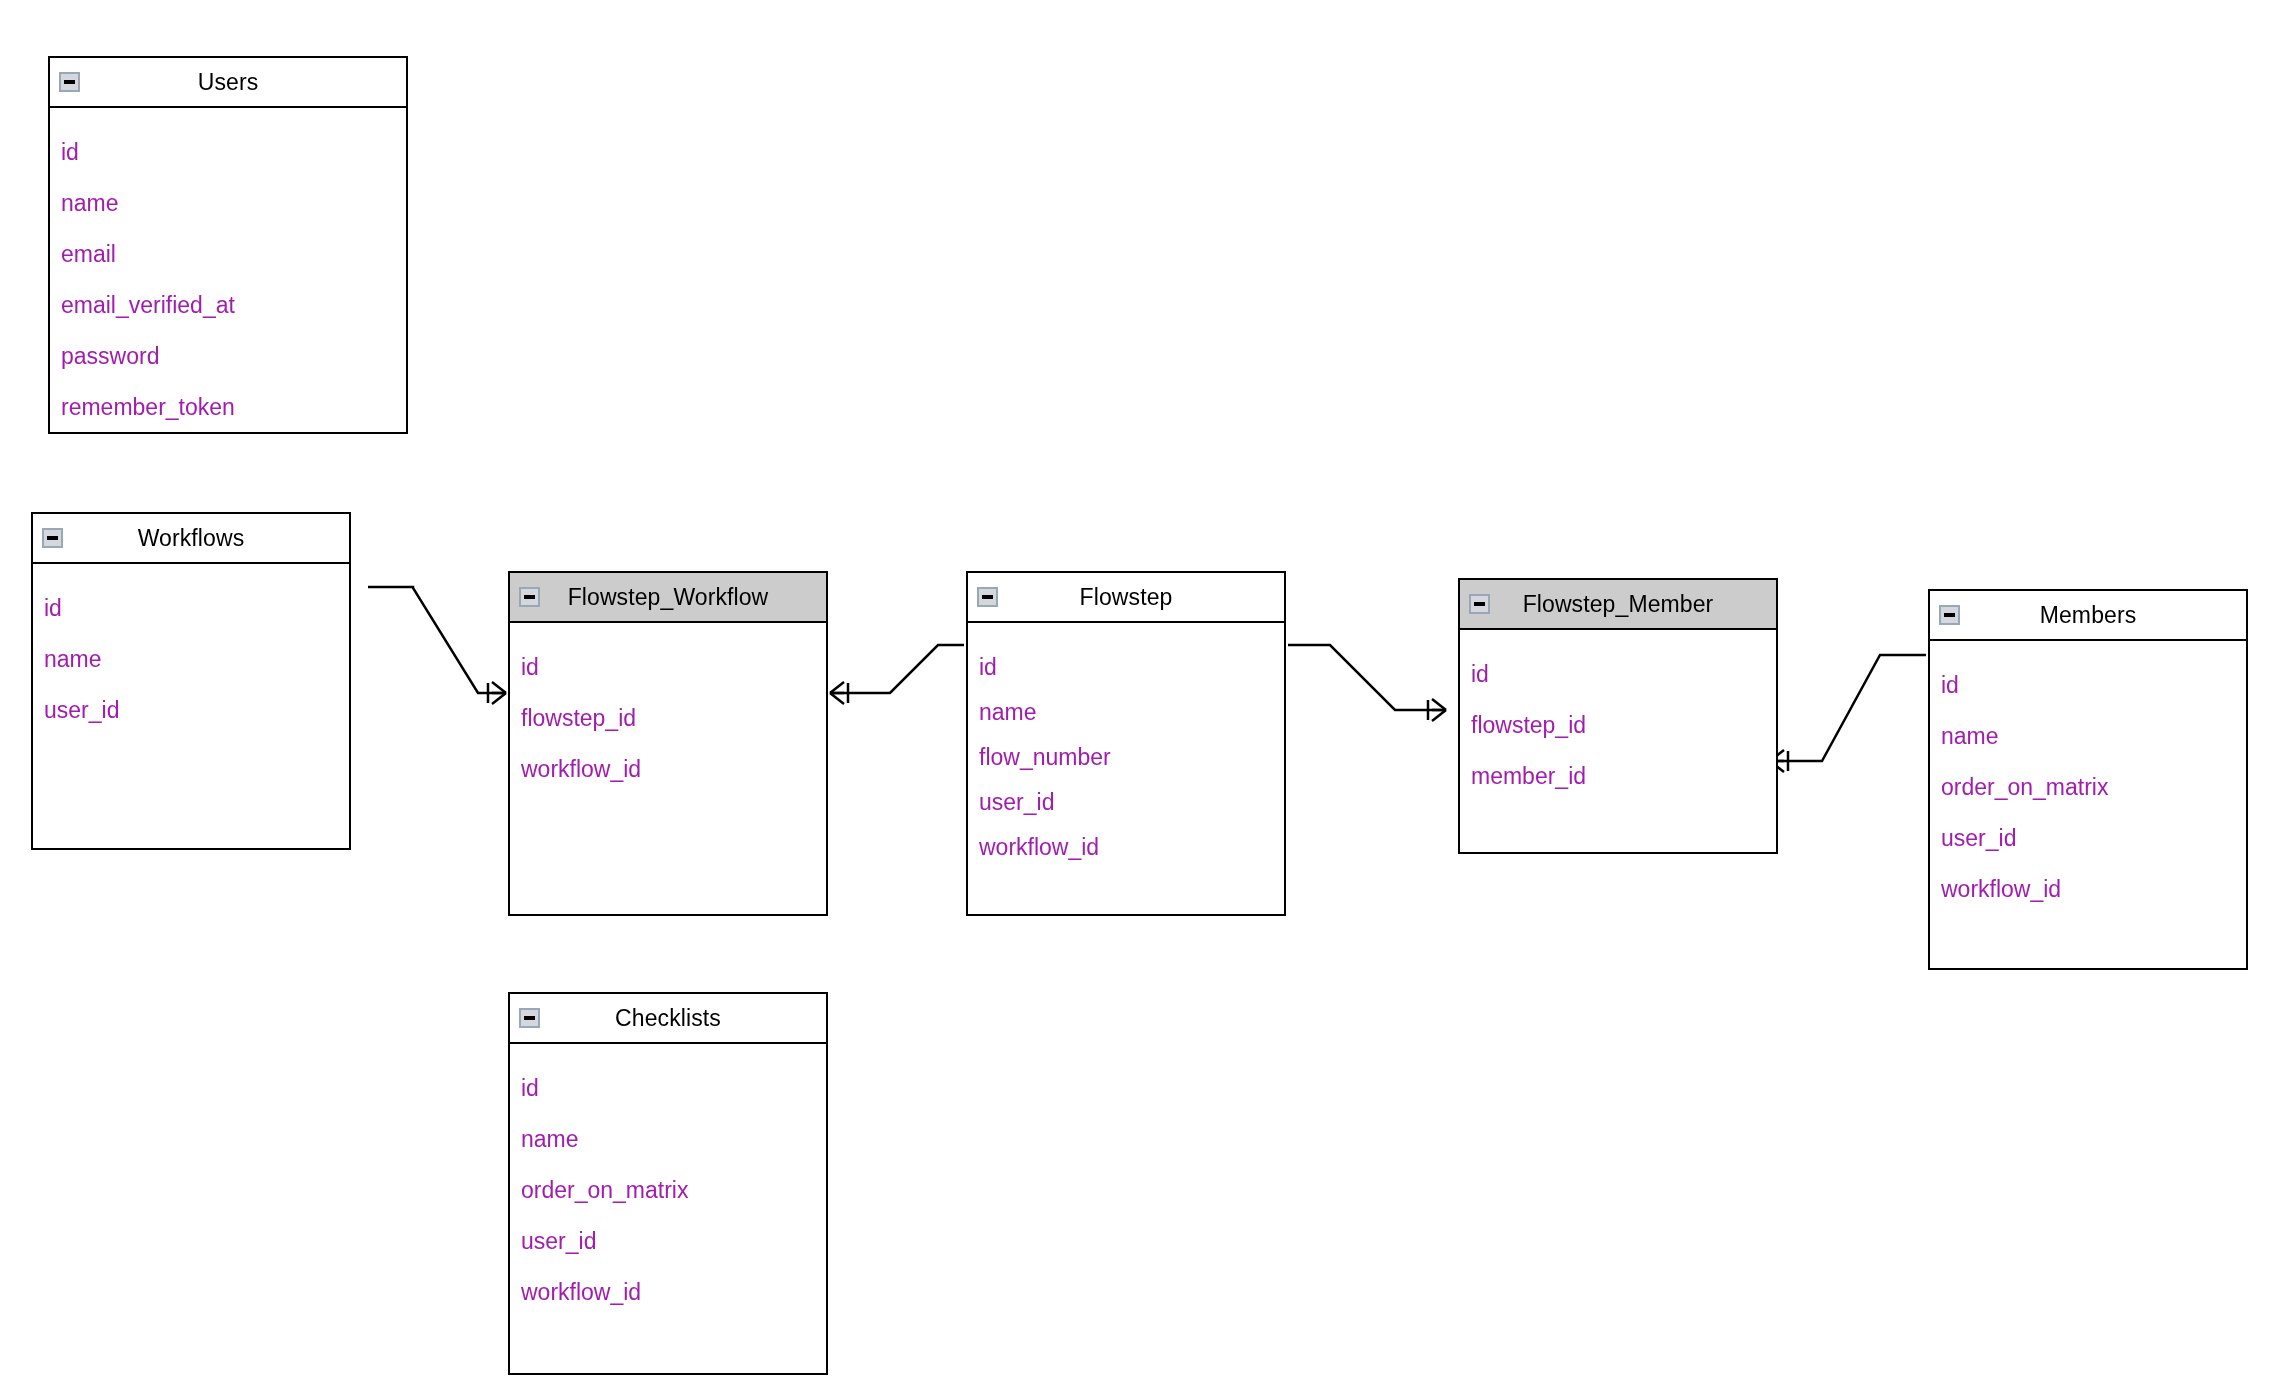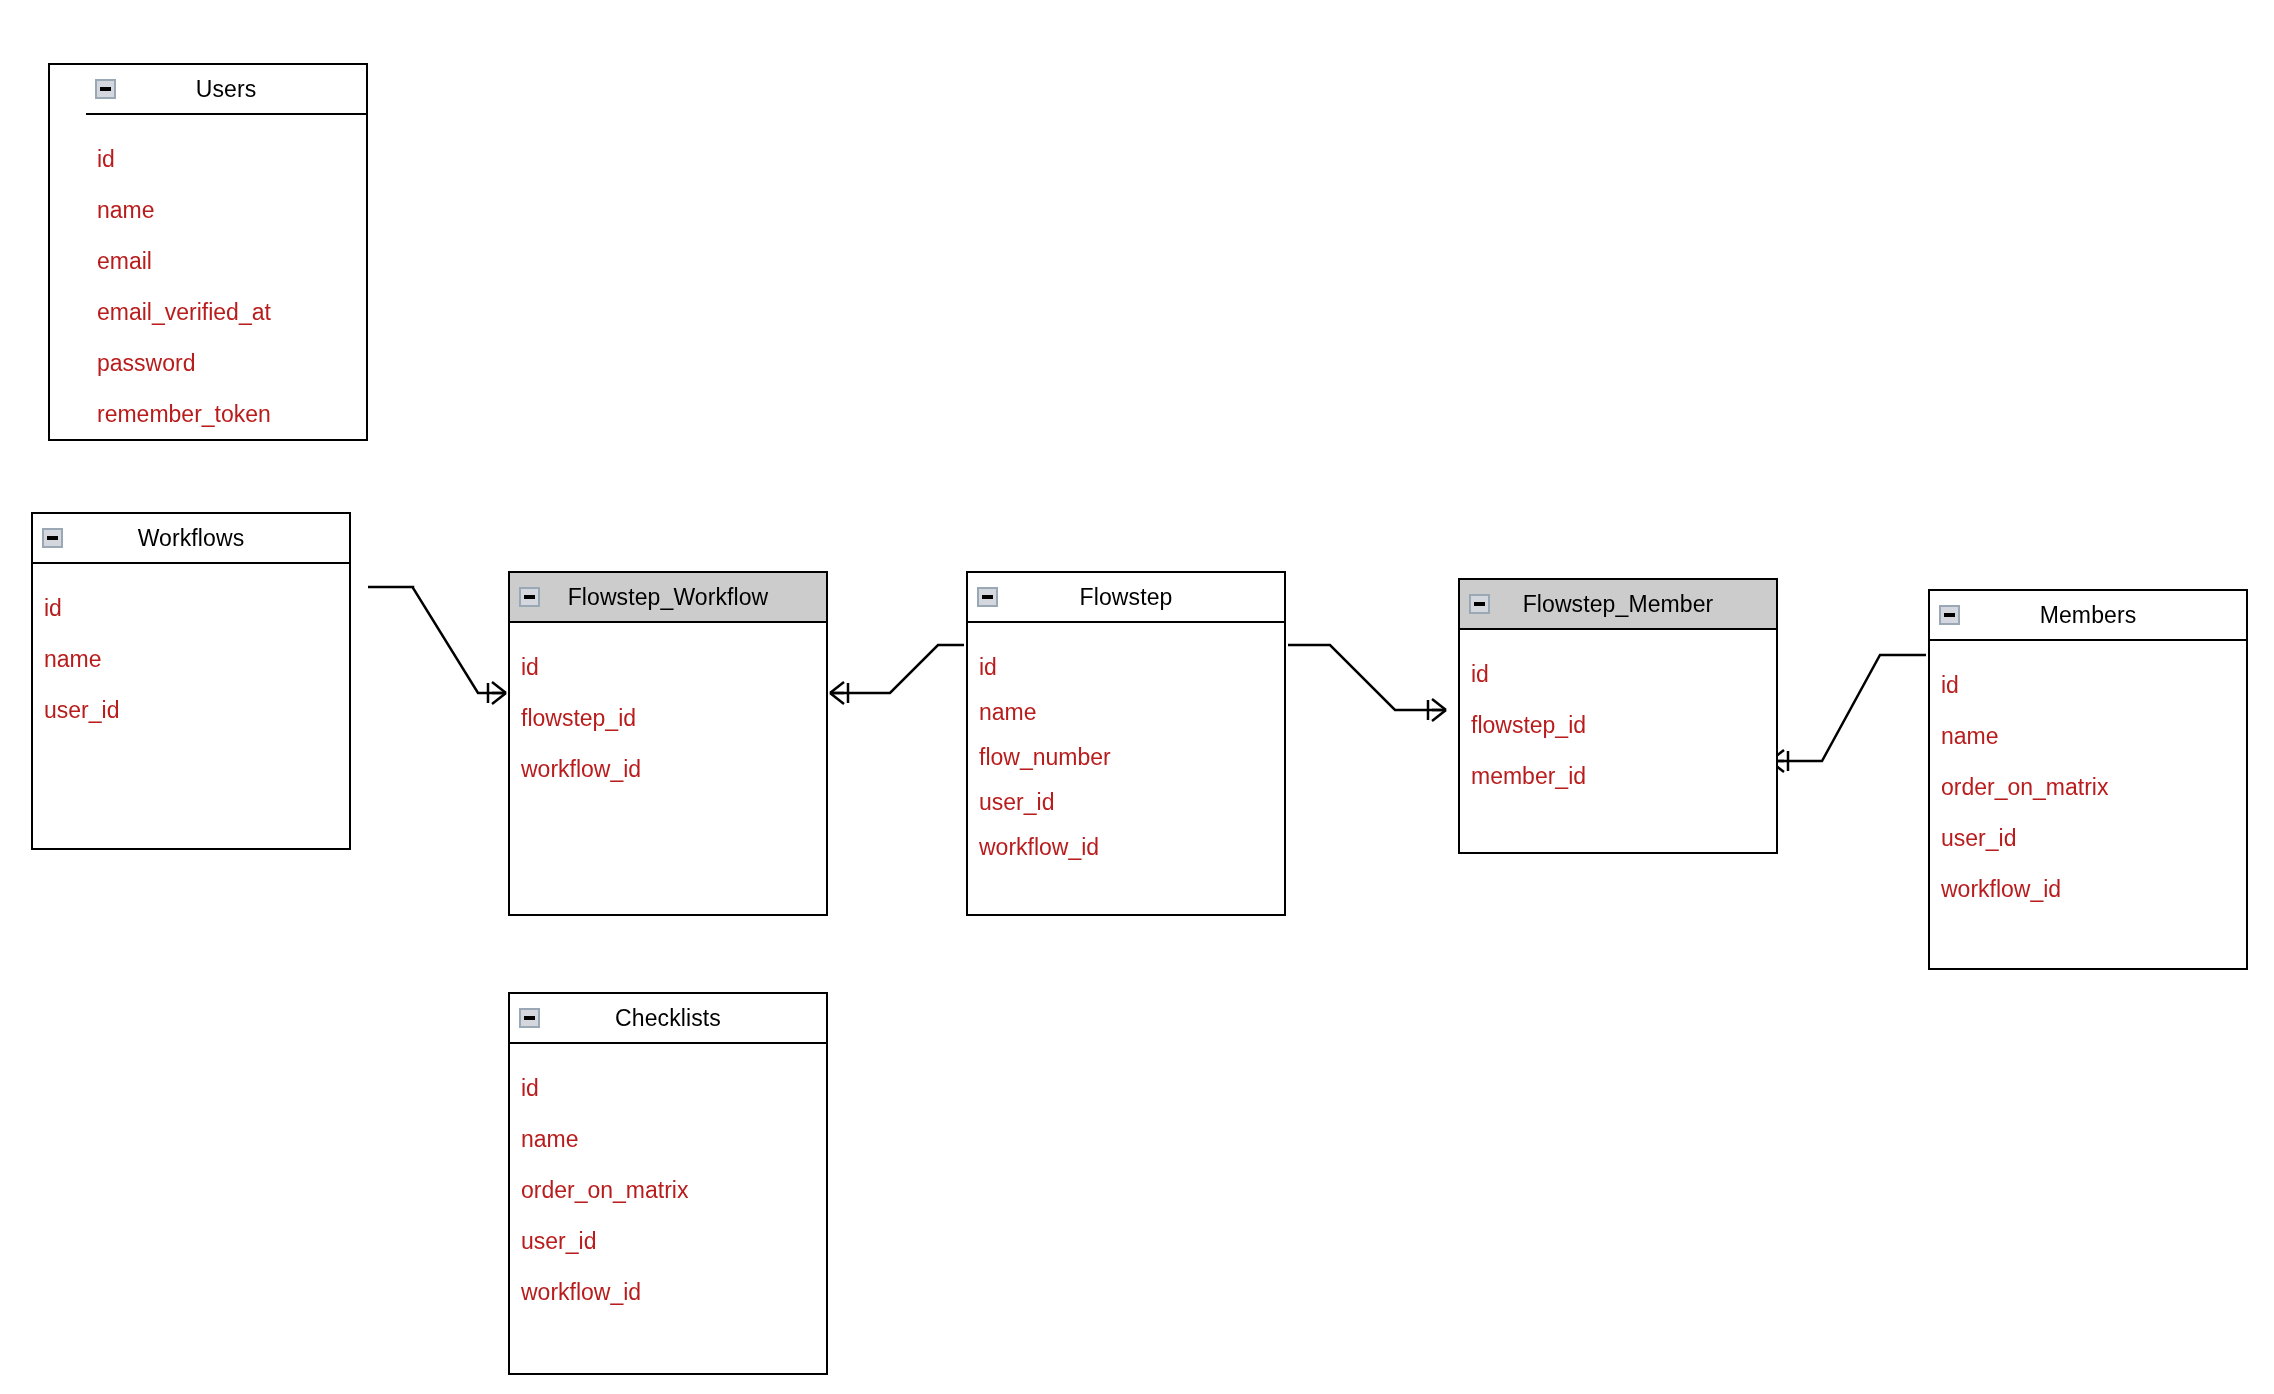--- a/index.html
+++ b/index.html
@@ -74,21 +74,21 @@
     height: 4px;
     background: #000000;
   }
   .entity-body {
     position: relative;
     padding: 0;
   }
   .attr {
     font-size: 23px;
     line-height: 1;
-    color: #b91c1c;
+    color: #a21caf;
     white-space: nowrap;
     padding-left: 11px;
   }
 </style>
 </head>
 <body>
 
 <div id="canvas">
 
   <svg id="edge-layer" viewBox="0 0 2274 1394" xmlns="http://www.w3.org/2000/svg">
@@ -116,21 +116,21 @@
       <g>
         <path d="M 1770 761 L 1822 761 L 1880 655 L 1926 655" stroke="#000000" stroke-width="2.5" fill="none" stroke-linejoin="miter" stroke-linecap="butt"></path>
         <path d="M 1770 761 L 1784 750" stroke="#000" stroke-width="2.5" fill="none"></path>
         <path d="M 1770 761 L 1784 772" stroke="#000" stroke-width="2.5" fill="none"></path>
         <path d="M 1770 761 L 1784 761" stroke="#000" stroke-width="2.5" fill="none"></path>
         <path d="M 1788 751 L 1788 771" stroke="#000" stroke-width="2.5" fill="none"></path>
       </g>
     </svg>
 
   <div id="entity-layer">
-      <div class="entity" style="left: 48px; top: 63px; width: 320px; height: 378px; padding-left: 36px;">
+      <div class="entity" style="left: 48px; top: 56px; width: 360px; height: 378px;">
         <div class="entity-header">
           <span class="collapse-icon">
             <span class="bar"></span>
           </span>
           <span class="entity-title">Users</span>
         </div>
         <div class="entity-body">
           <div class="attr" style="position: absolute; left: 0px; top: 33px;">id</div>
           <div class="attr" style="position: absolute; left: 0px; top: 84px;">name</div>
           <div class="attr" style="position: absolute; left: 0px; top: 135px;">email</div>

